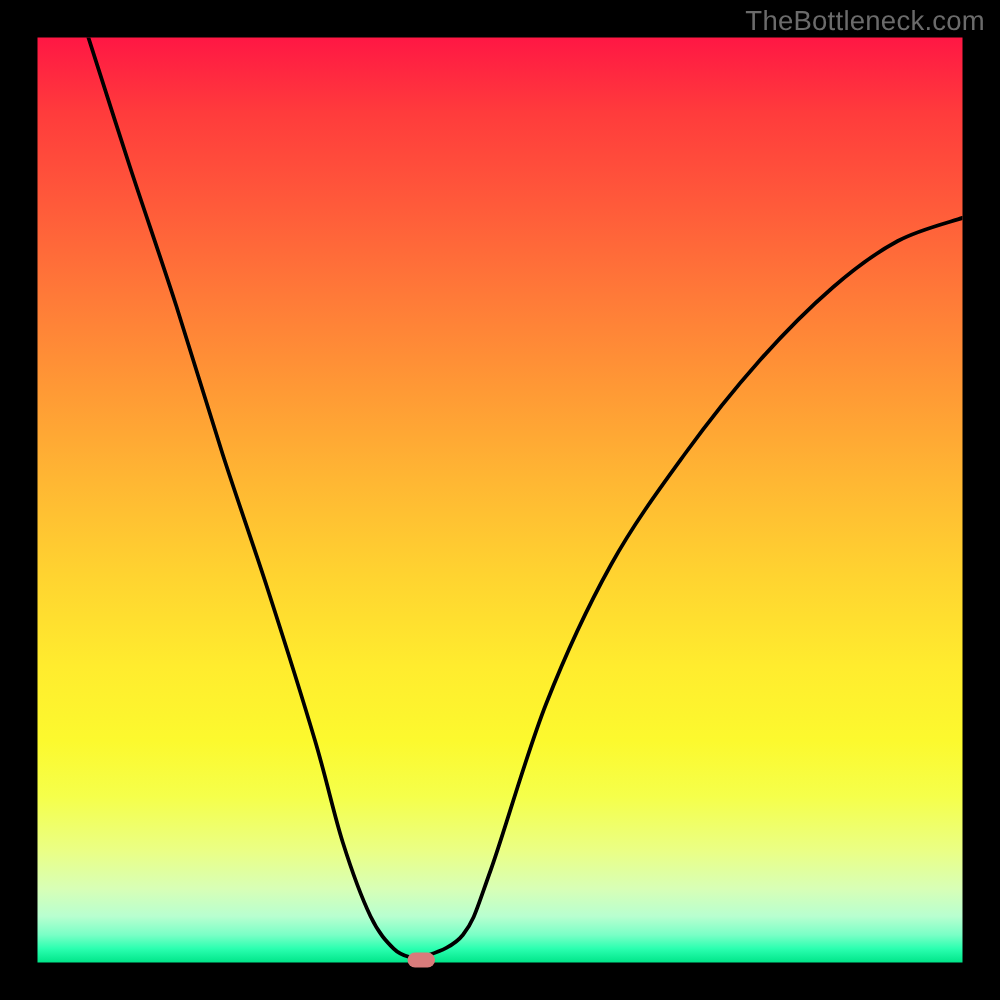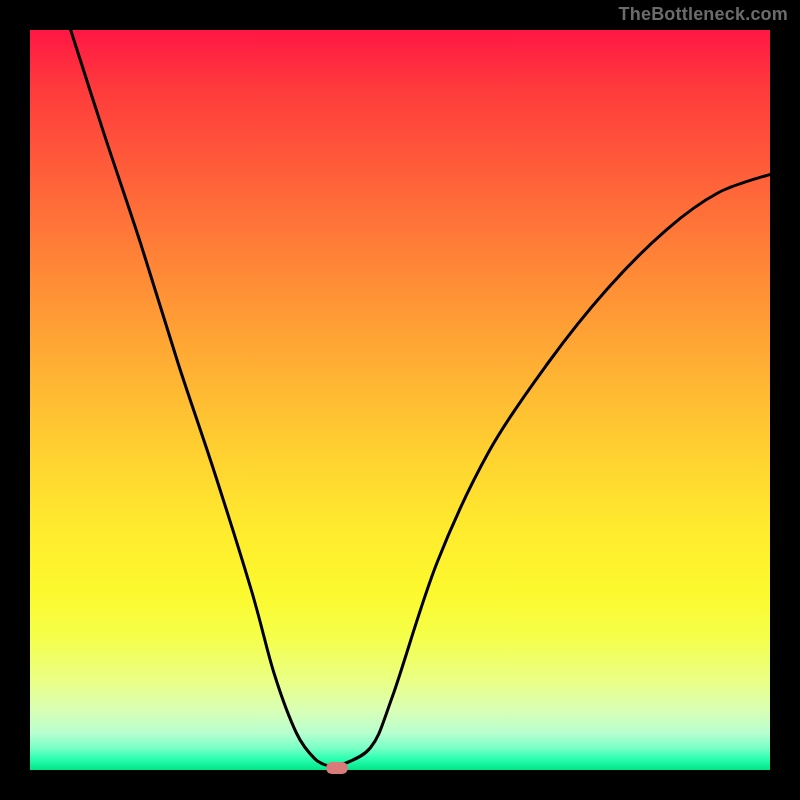--- a/index.html
+++ b/index.html
@@ -40,22 +40,22 @@
       #7affc6 97%,
       #2bffb0 98.5%,
       #00e589 100%
     );
   }
   .watermark {
     position: absolute;
     top: 4px;
     right: 12px;
     font-family: Arial, Helvetica, sans-serif;
-    font-size: 18px;
-    font-weight: 700;
+    font-size: 22px;
+    font-weight: 400;
     color: #6b6b6b;
     letter-spacing: 0.2px;
     user-select: none;
   }
   svg.curve {
     position: absolute;
     left: 0;
     top: 0;
     width: 740px;
     height: 740px;

